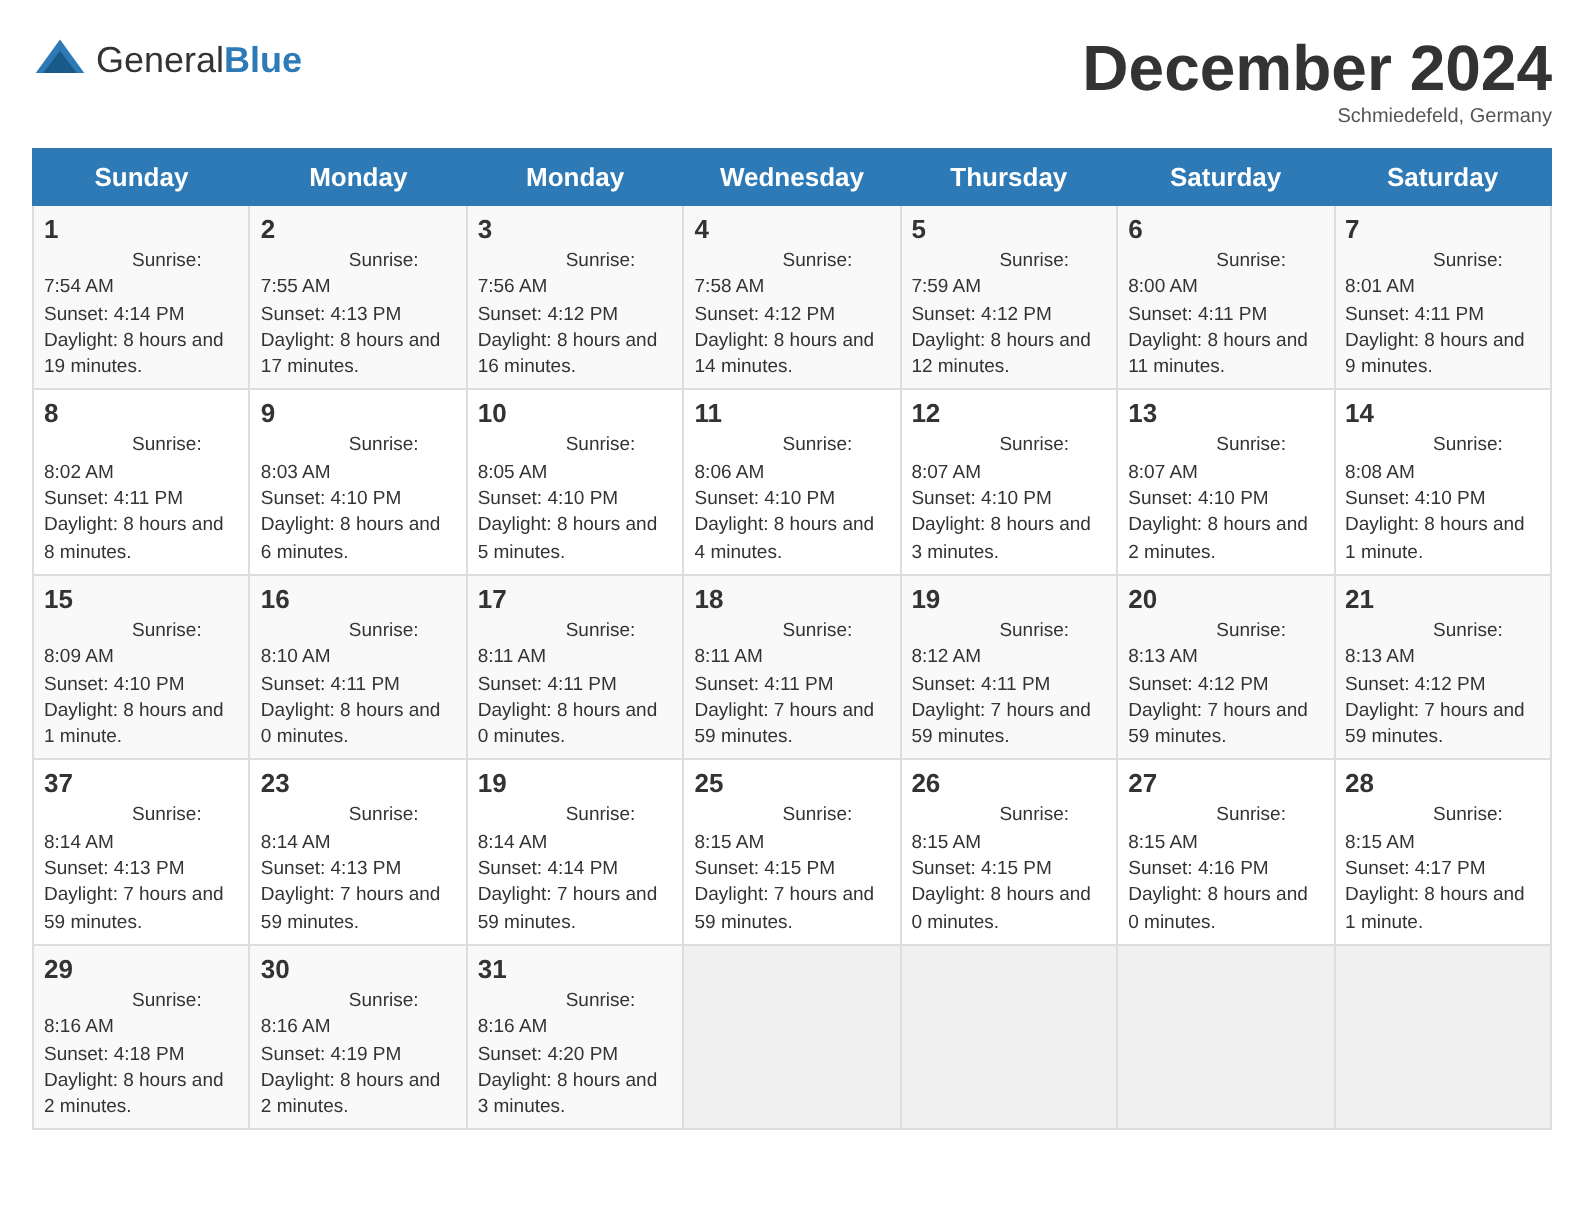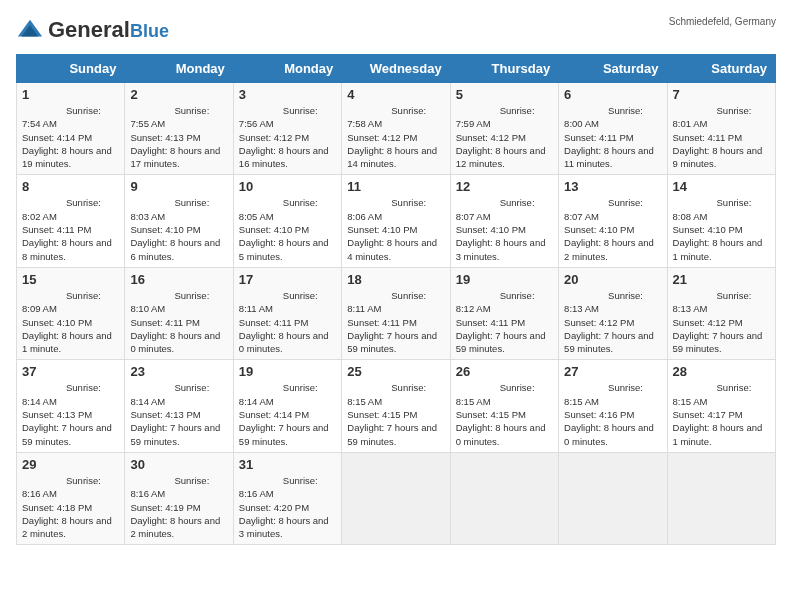--- a/index.html
+++ b/index.html
@@ -40,21 +40,21 @@
     .calendar {
       width: 100%;
       border-collapse: collapse;
     }
     .calendar thead tr th {
       background: #2e7ab6;
       color: #fff;
       font-size: 13px;
       font-weight: bold;
       padding: 6px 8px;
-      text-align: right;
+      text-align: center;
       border: 1px solid #2e7ab6;
     }
     .calendar tbody tr td {
       vertical-align: top;
       border: 1px solid #ddd;
       padding: 4px 5px;
       font-size: 10px;
       color: #333;
       background: #fff;
       width: calc(100% / 7);
@@ -85,24 +85,25 @@
 </head>
 <body>
 
 <div class="header">
   <div class="logo">
     <svg class="logo-icon" viewBox="0 0 30 30" xmlns="http://www.w3.org/2000/svg">
       <polygon points="15,4 28,22 2,22" fill="#2e7ab6"></polygon>
       <polygon points="15,10 24,22 6,22" fill="#1a5a8a"></polygon>
     </svg>
     <span>
-      <span style="color:#333;font-weight:bold;font-size:22px">General</span><span style="color:#2e7ab6;font-weight:bold;font-size:18px">Blue</span>
+      <span style="color:#333;font-weight:normal;font-size:18px">General</span><span style="color:#2e7ab6;font-weight:bold;font-size:18px">Blue</span>
     </span>
   </div>
   <div class="title-block">
+    <div class="month-year">December 2024</div>
     <div class="location">Schmiedefeld, Germany</div>
   </div>
 </div>
 
 <table class="calendar">
   <thead>
     <tr>
     <th>Sunday</th>
         <th>Monday</th>
         <th>Monday</th>

